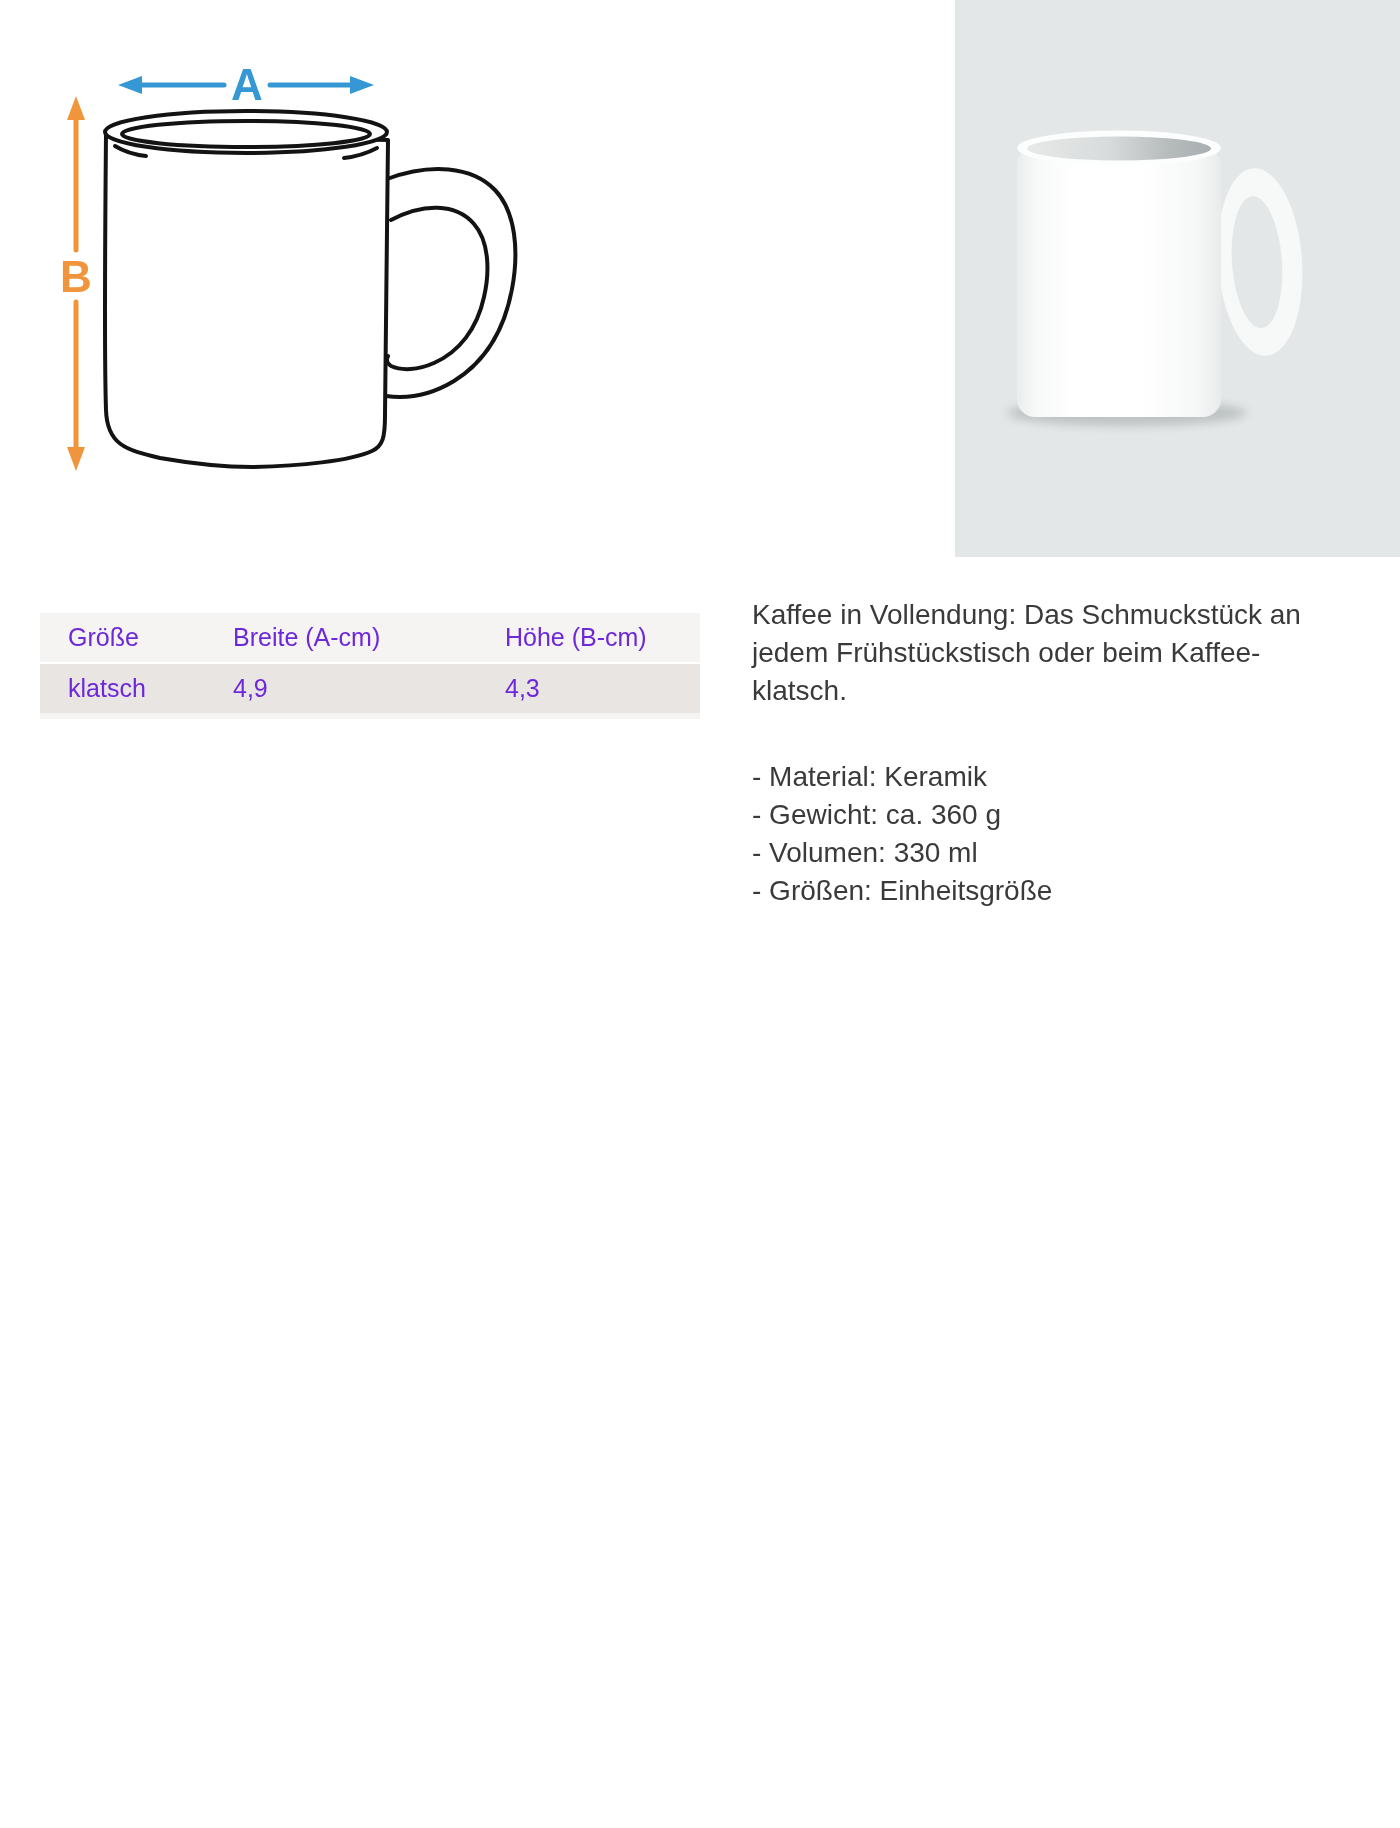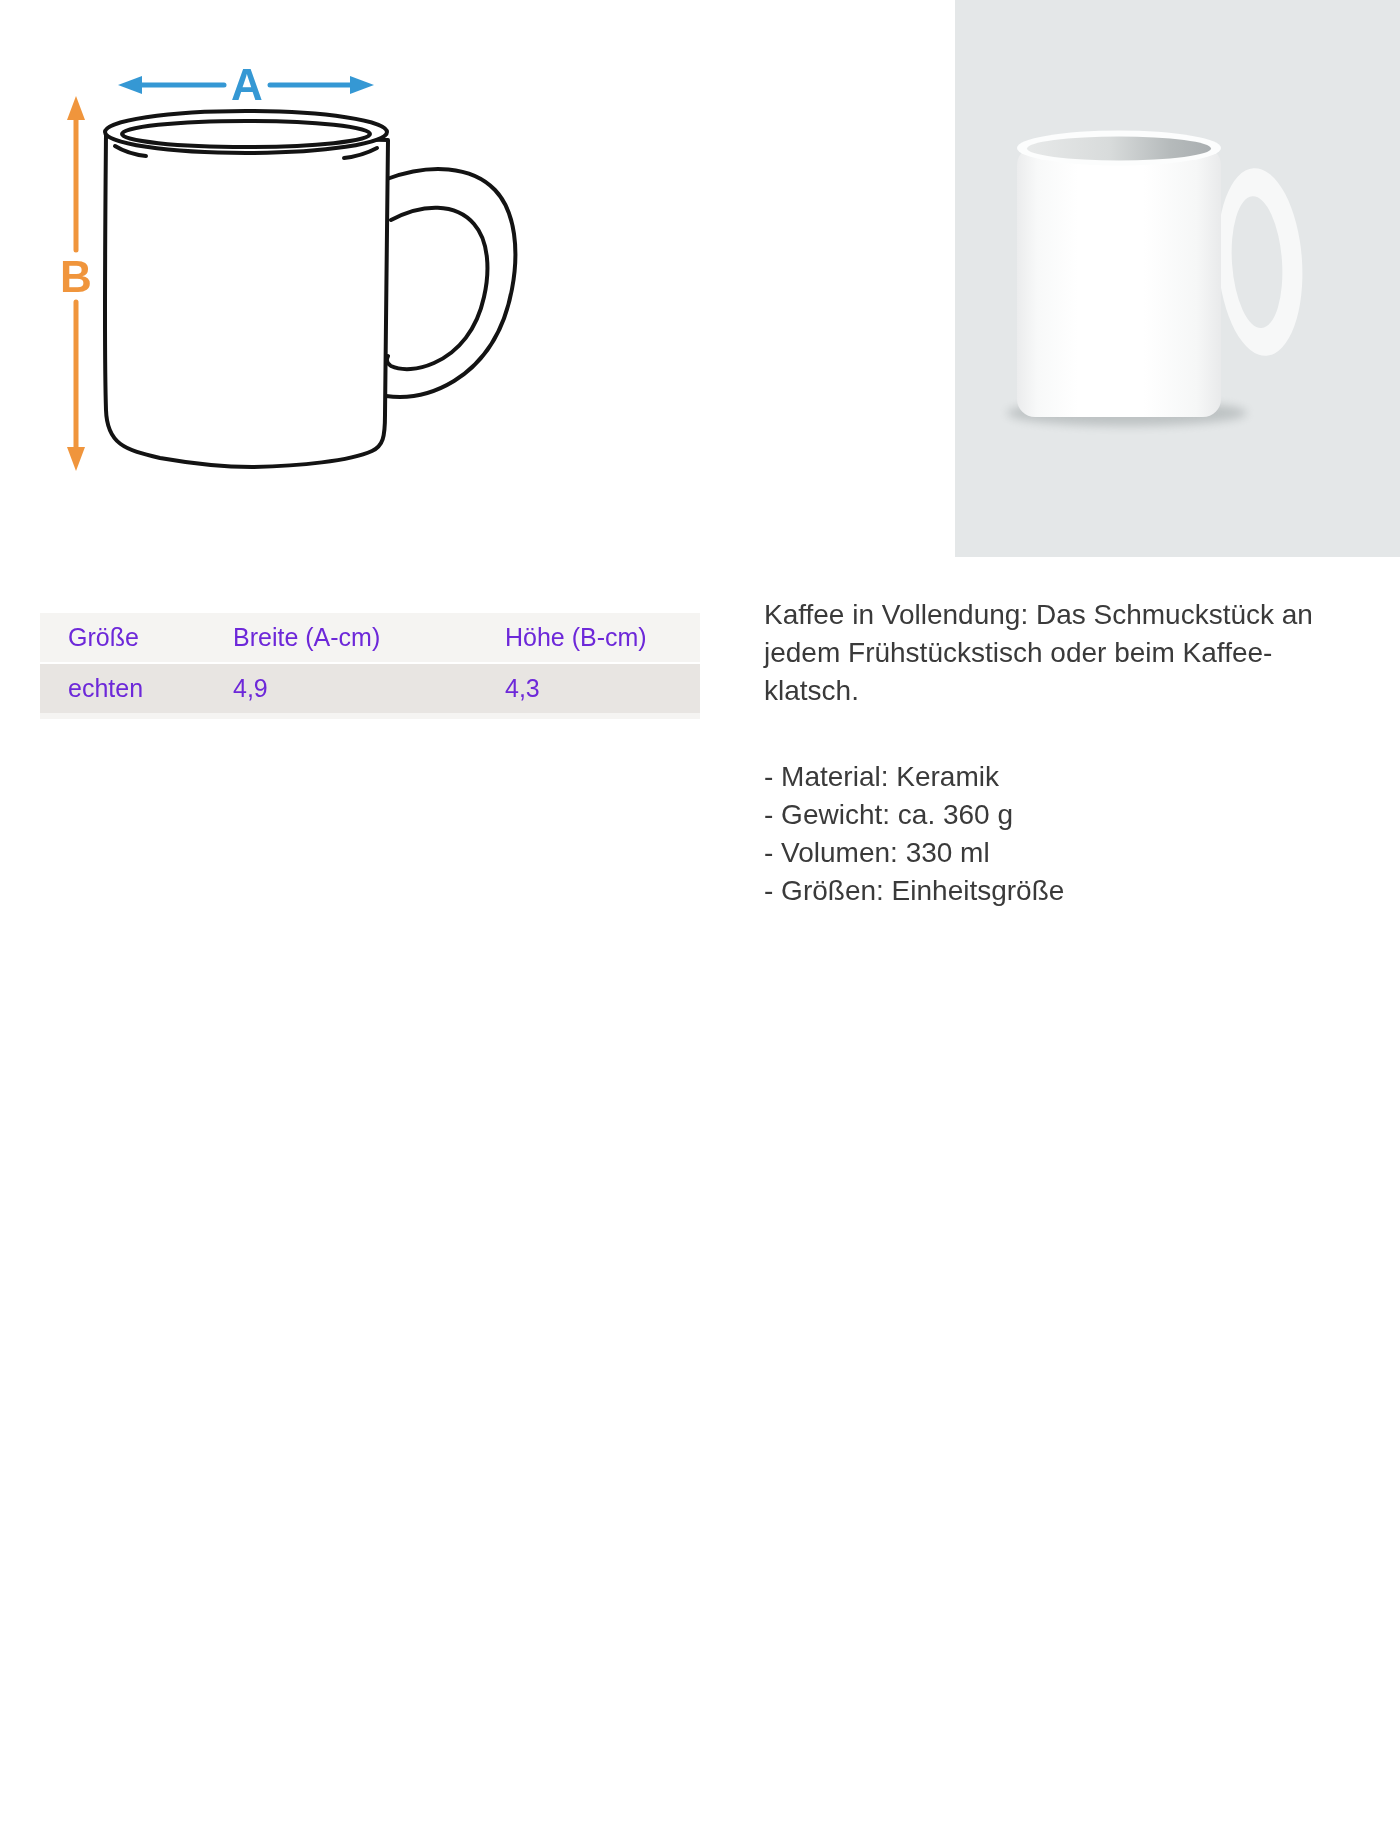--- a/index.html
+++ b/index.html
@@ -36,21 +36,21 @@
   .sizes col.c1{width:165px;} .sizes col.c2{width:272px;}
   .sizes th,.sizes td{font-weight:400;text-align:left;padding:0 0 0 28px;height:49px;white-space:nowrap;overflow:hidden;}
   .sizes thead tr{background:#f5f4f2;border-bottom:2px solid #ffffff;}
   .sizes tbody tr{background:#e8e5e2;}
 
   
   .desc{
     position:absolute;left:748px;top:596px;width:600px;
     font-size:28px;line-height:38px;color:#3a3a3a;
   }
-  .desc p{margin:0 0 48px 16px;}
+  .desc p{margin:0 0 48px 4px;}
   .desc p:last-child{margin-bottom:0;}
 </style>
 </head>
 <body>
 
 <div class="stage">
 
   <svg class="diagram" viewBox="30 40 520 450">
 
     <g>
@@ -127,21 +127,21 @@
       </colgroup>
     <thead>
       <tr>
           <th>Größe</th>
           <th>Breite (A-cm)</th>
           <th>Höhe (B-cm)</th>
         </tr>
     </thead>
     <tbody>
         <tr>
-          <td>echten</td>
+          <td>klatsch</td>
           <td>4,9</td>
           <td>4,3</td>
         </tr>
       </tbody>
   </table>
 
   <div class="desc">
       <p>Kaffee in Vollendung: Das Schmuckstück an<br>jedem Frühstückstisch oder beim Kaffee-<br>klatsch.</p>
       <p>- Material: Keramik<br>- Gewicht: ca. 360 g<br>- Volumen: 330 ml<br>- Größen: Einheitsgröße</p>
     </div>

